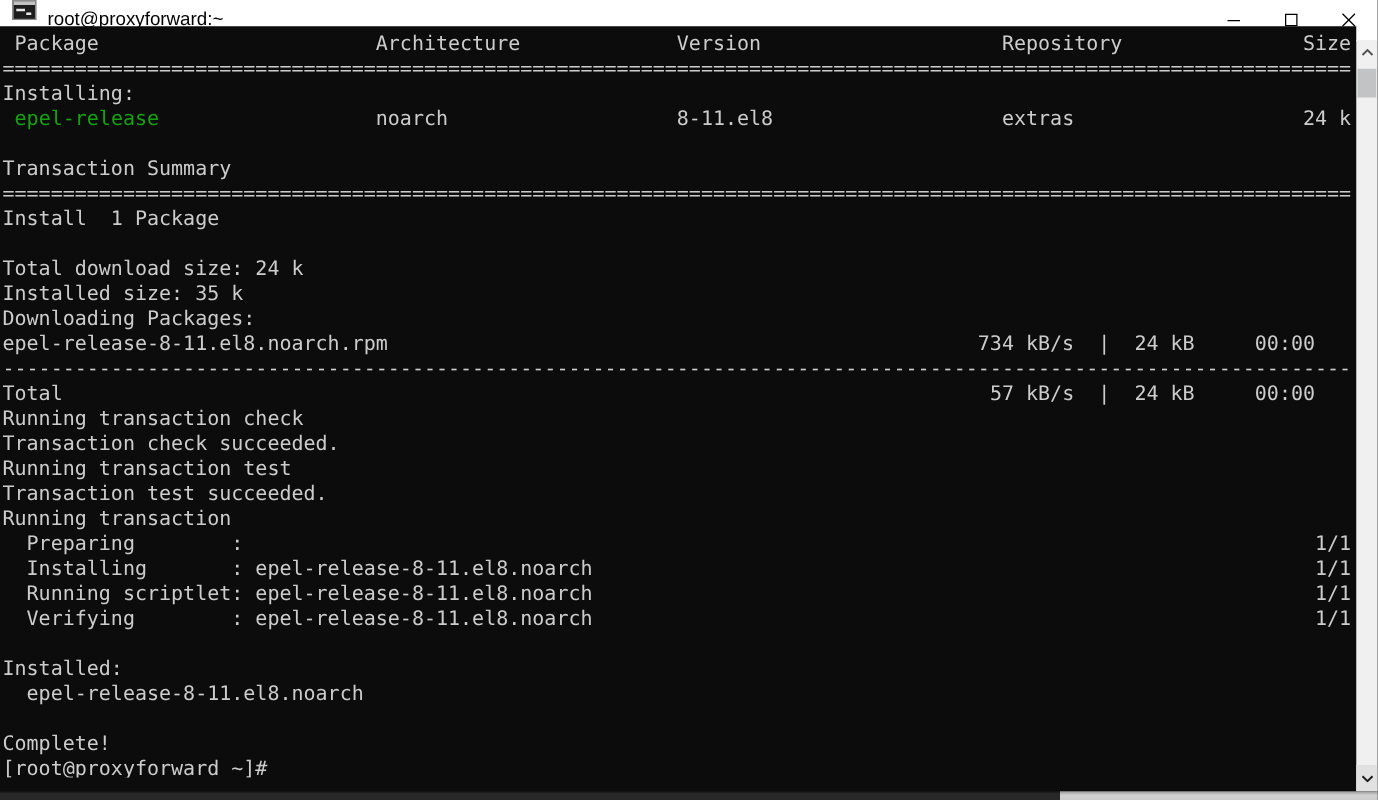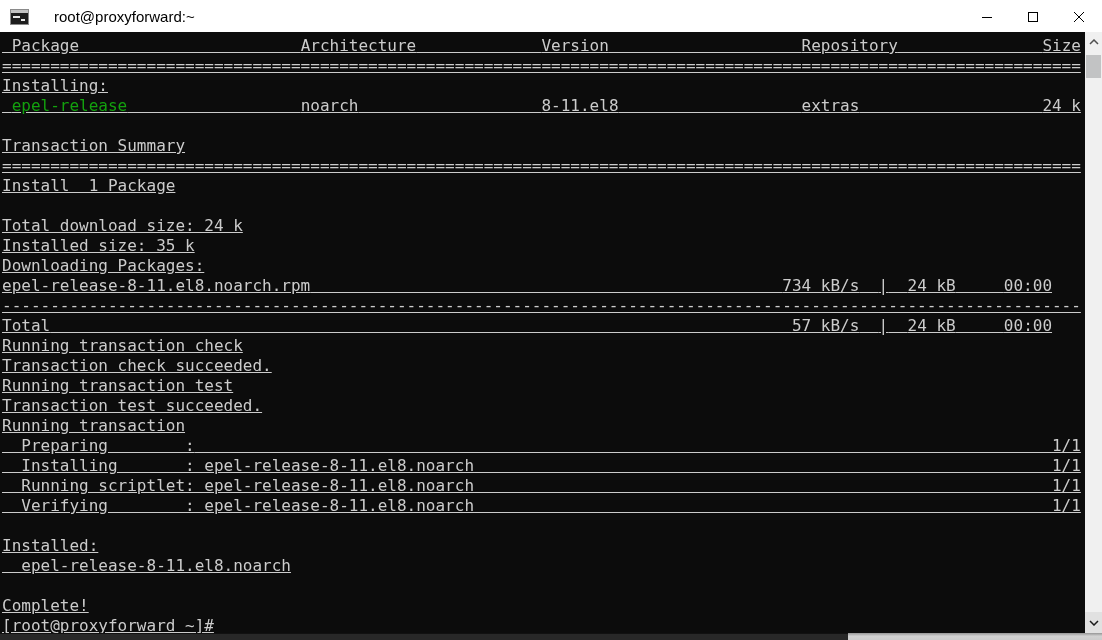--- a/index.html
+++ b/index.html
@@ -5,42 +5,42 @@
   * { box-sizing: border-box; }
   html, body { margin: 0; padding: 0; background: #ffffff; }
   #window {
     position: relative; width: 1102px; height: 640px;
     overflow: hidden; background: #0c0c0c;
     font-family: "Liberation Sans", sans-serif;
   }
   
   #titlebar {
     position: absolute; top: 0; left: 0; width: 1102px; height: 33px;
-    background: #ffffff; display: flex; align-items: center; gap: 16px;
+    background: #ffffff; display: flex; align-items: flex-start;
   }
   #app-icon {
     width: 19px; height: 16px; margin-left: 10px; position: relative;
     background: #1d1d1d; border: 1px solid #8a8a8a; flex: 0 0 auto;
   }
   #app-icon .icon-bar { position: absolute; top: 0; left: 0; right: 0; height: 3px; background: #c3c3c3; }
   #app-icon .icon-prompt { position: absolute; top: 6px; left: 2px; width: 7px; height: 2px; background: #e8e8e8; }
   #app-icon .icon-cursor { position: absolute; bottom: 3px; right: 3px; width: 4px; height: 2px; background: #e8e8e8; }
   #title-text {
     margin-left: 9px; font-size: 15px; color: #000000; white-space: nowrap;
     line-height: 32px;
   }
   #caption-buttons { margin-left: auto; display: flex; height: 32px; }
   .cap-btn { width: 46px; height: 32px; display: flex; align-items: center; justify-content: center; }
   
   #terminal {
-    position: absolute; top: 32px; left: 0; width: 1085px; height: 601px;
+    position: absolute; top: 21px; left: 0; width: 1085px; height: 601px;
     margin: 0; padding: 4px 0 0 2px; background: #0c0c0c;
     font-family: "DejaVu Sans Mono", "Liberation Mono", monospace;
     font-size: 16px; line-height: 20px; color: #cccccc;
-    white-space: pre; overflow: hidden; text-decoration: underline;
+    white-space: pre; overflow: hidden;
   }
   .tl { height: 20px; }
   
   #vscrollbar {
     position: absolute; top: 32px; right: 0; width: 17px; height: 601px;
     background: #f0f0f0;
   }
   #scroll-up-btn {
     position: absolute; top: 0; left: 0; width: 17px; height: 19px;
     display: flex; align-items: center; justify-content: center;

